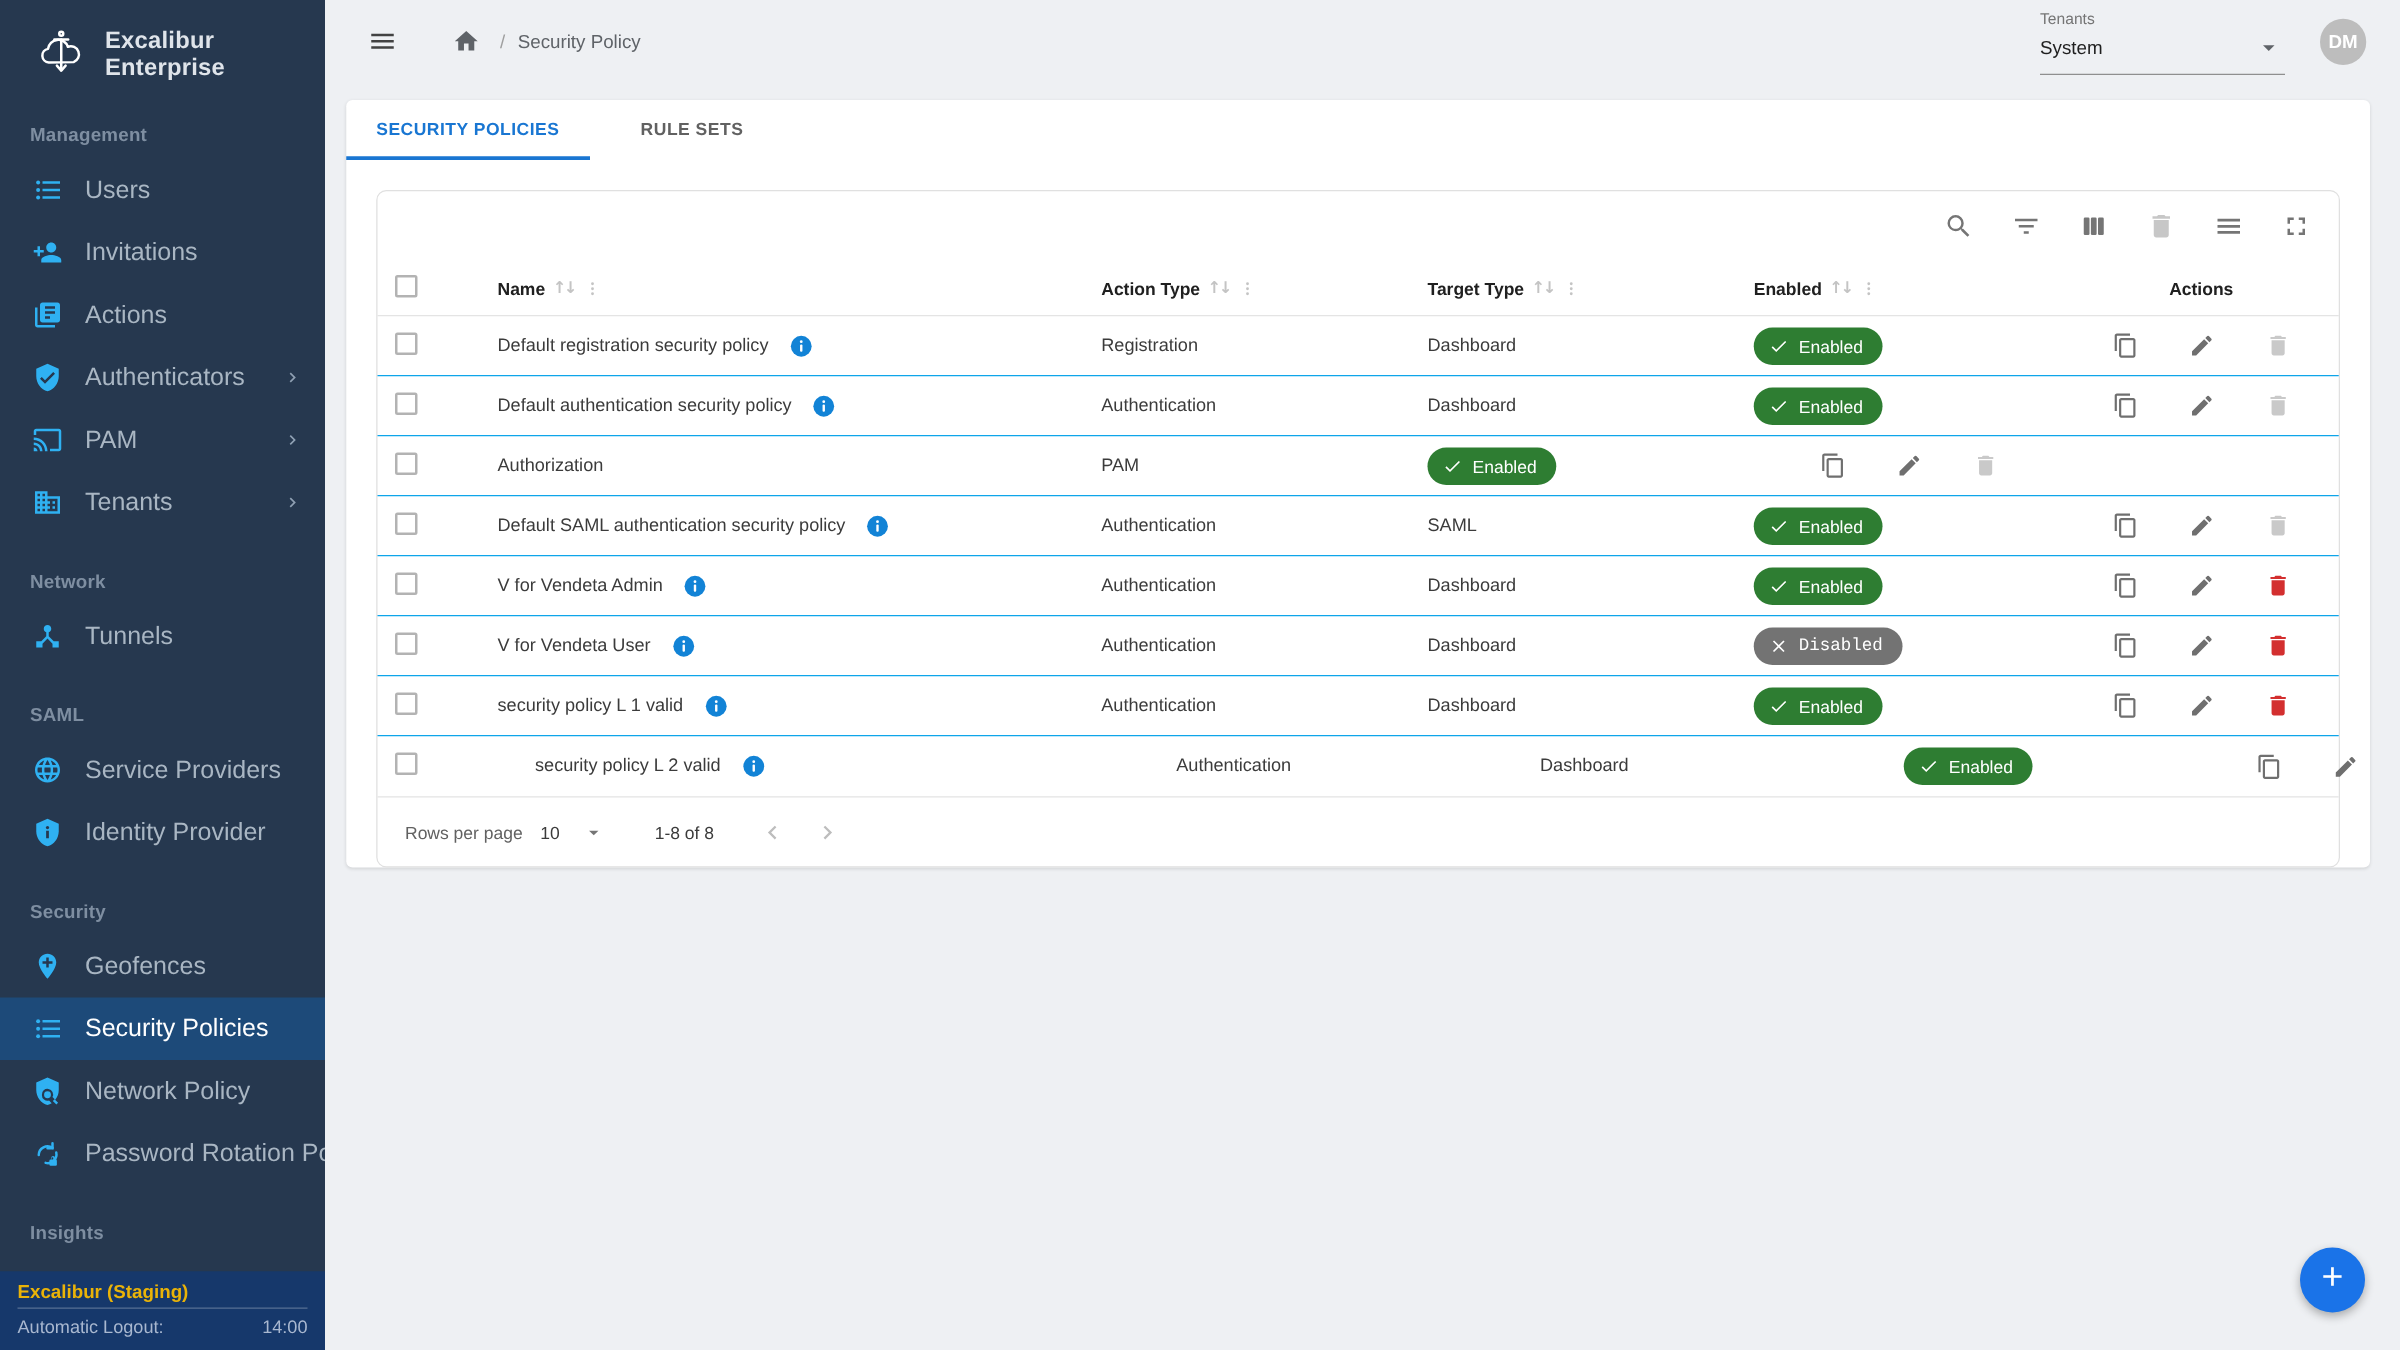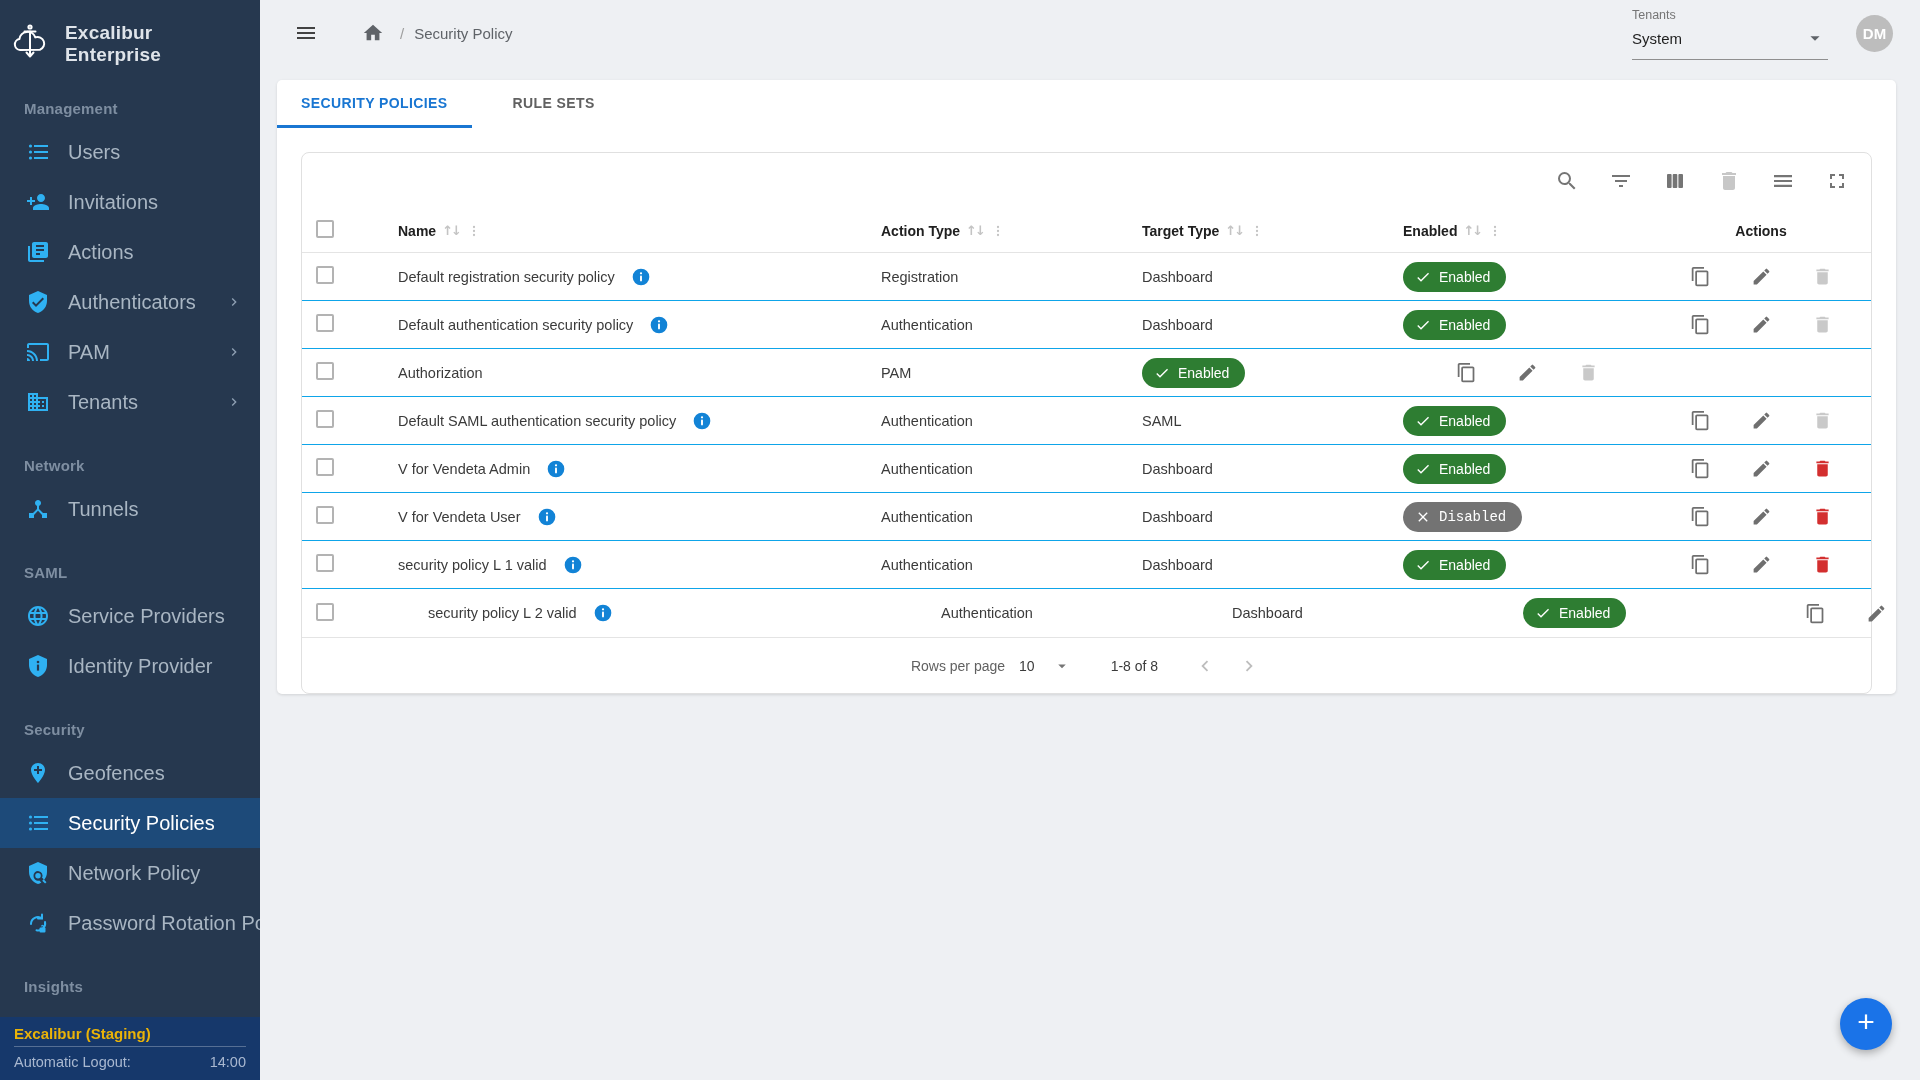--- a/index.html
+++ b/index.html
@@ -2,21 +2,21 @@
 <html><head>
 <meta charset="utf-8">
 <style>
   * { margin:0; padding:0; box-sizing:border-box; }
   html,body { width:1920px; height:1080px; overflow:hidden; }
   body { font-family:"Liberation Sans","DejaVu Sans",sans-serif; background:#eef0f3; color:#3b3b3b; }
   .app { display:flex; width:1920px; height:1080px; }
 
   
   .sidebar { position:relative; width:260px; min-width:260px; height:1080px; background:#26384f; overflow:hidden; }
-  .brand { display:flex; align-items:center; gap:14px; padding:22px 16px 18px 9px; }
+  .brand { display:flex; align-items:center; gap:14px; padding:22px 16px 18px 28px; }
   .brand-logo { width:42px; height:42px; flex:0 0 auto; }
   .brand-name { color:#dfe4ea; font-size:19px; font-weight:700; letter-spacing:.2px; }
   .sec-label { padding:30px 24px 10px 24px; color:#7e8ea1; font-size:15px; font-weight:700; letter-spacing:.2px; }
   .nav-section:first-child .sec-label { padding-top:16px; }
   .nav-item { display:flex; align-items:center; height:50px; padding:0 18px 0 26px; cursor:pointer; }
   .nav-item.active { background:#1d4a79; }
   .nav-item.active .nav-label { color:#ffffff; }
   .nav-icon { width:24px; height:24px; color:#2fb1f2; flex:0 0 auto; }
   .nav-icon svg { width:24px; height:24px; display:block; }
   .nav-label { margin-left:18px; color:#a9b6c3; font-size:20px; flex:1; white-space:nowrap; }
@@ -65,21 +65,21 @@
   .info-ic { width:20px; height:20px; cursor:pointer; flex:0 0 auto; }
   .info-ic svg { display:block; }
   .pill { display:inline-flex; align-items:center; gap:8px; height:30px; padding:0 16px 0 12px; border-radius:15px; color:#fff; font-size:14px; }
   .pill svg { display:block; }
   .pill.enabled { background:#2e7d32; }
   .pill.disabled { background:#737373;font-family:Liberation Mono, monospace; }
   .row-actions { display:flex; align-items:center; justify-content:center; gap:32px; }
   .act-btn { color:#6f6f6f; }
   .act-btn.trash-off { color:#c9c9c9; cursor:default; }
   .act-btn.trash-on { color:#d32f2f; }
-  .tfooter { display:flex; align-items:center; justify-content:center; height:56px; border-top:1px solid #e4e4e4; padding:0 22px; color:#616161; font-size:14px; }
+  .tfooter { display:flex; align-items:center; justify-content:flex-start; height:56px; border-top:1px solid #e4e4e4; padding:0 22px; color:#616161; font-size:14px; }
   .rpp-label { margin-right:14px; }
   .rpp-select { display:flex; align-items:center; gap:18px; cursor:pointer; color:#3b3b3b; }
   .range { margin:0 34px 0 40px; color:#3b3b3b; }
   .pg-btn { color:#bdbdbd; padding:2px; }
   .pg-btn + .pg-btn { margin-left:18px; }
 
   .fab { position:absolute; right:28px; bottom:30px; width:52px; height:52px; border-radius:50%; border:none; background:#1a73e8; color:#fff; font-size:30px; line-height:1; cursor:pointer; box-shadow:0 3px 8px rgba(0,0,0,.3); display:flex; align-items:center; justify-content:center; padding-bottom:4px; }
 </style>
 </head>
 <body>

